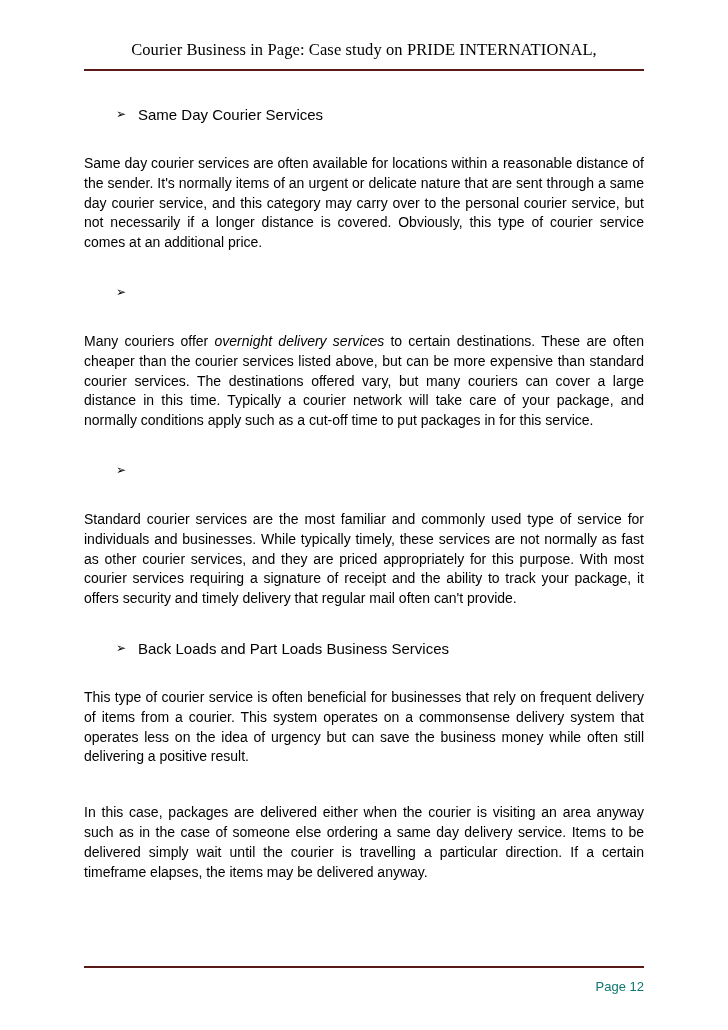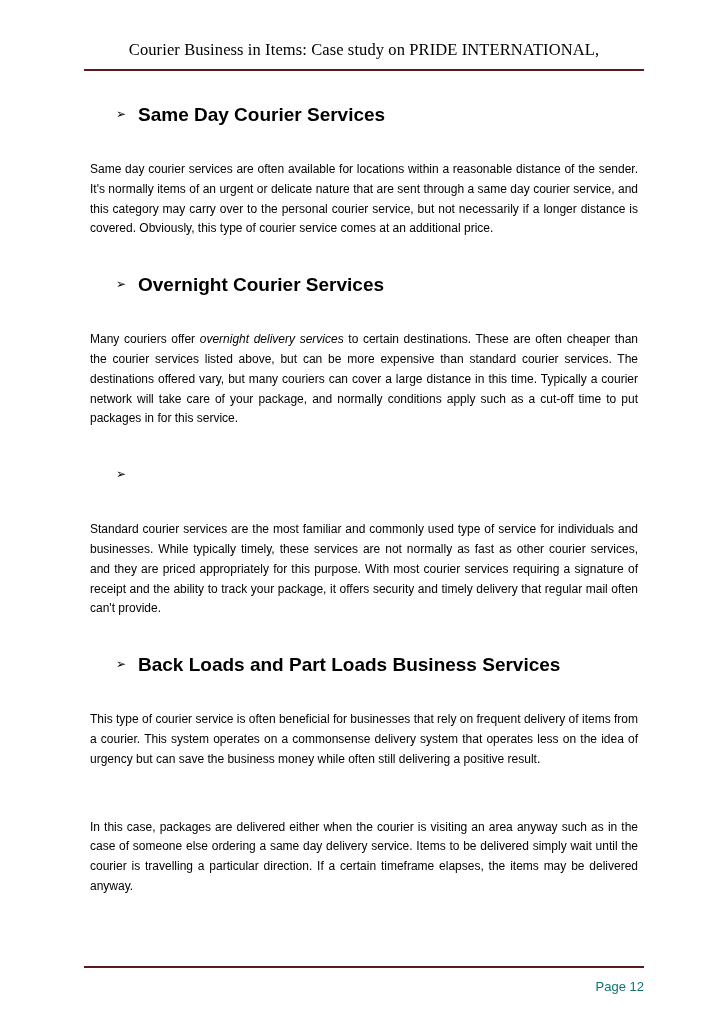--- a/index.html
+++ b/index.html
@@ -50,32 +50,32 @@
   .bullet-glyph {
     font-family: "DejaVu Sans", sans-serif;
     font-size: 12px;
     line-height: 19px;
     color: #000;
     width: 22px;
     flex: 0 0 22px;
   }
   .bullet-text {
     font-family: "Liberation Sans", sans-serif;
-    font-weight: bold;
-    font-size: 19px;
+    font-weight: normal;
+    font-size: 15px;
     line-height: 19px;
     color: #000;
   }
   p.body-text {
     font-family: "Liberation Sans", sans-serif;
-    font-size: 12px;
+    font-size: 14px;
     line-height: 19.8px;
     text-align: justify;
     color: #000;
-    margin: 6px;
+    margin: 0;
   }
   .spacer-after-heading { height: 30px; }
   .spacer-before-heading { height: 30px; }
   .gap-14 { height: 14px; }
   .gap-22 { height: 22px; }
   em.ital {
     font-style: italic;
   }
   .footer-rule {
     position: absolute;
@@ -93,38 +93,37 @@
     font-size: 13px;
     color: #0f766e;
   }
 </style>
 </head>
 <body>
 
 <div class="page">
 
   <div class="header">
-    <div class="header-title">Courier Business in Items: Case study on PRIDE INTERNATIONAL,</div>
+    <div class="header-title">Courier Business in Page: Case study on PRIDE INTERNATIONAL,</div>
   </div>
   <div class="header-rule"></div>
 
   <div class="content">
 
     <div class="bullet-heading">
       <span class="bullet-glyph">➢</span>
       <span class="bullet-text">Same Day Courier Services</span>
     </div>
     <div class="spacer-after-heading"></div>
     <p class="body-text">Same day courier services are often available for locations within a reasonable distance of the sender. It's normally items of an urgent or delicate nature that are sent through a same day courier service, and this category may carry over to the personal courier service, but not necessarily if a longer distance is covered. Obviously, this type of courier service comes at an additional price.</p>
 
     <div class="spacer-before-heading"></div>
 
     <div class="bullet-heading">
       <span class="bullet-glyph">➢</span>
-      <span class="bullet-text">Overnight Courier Services</span>
     </div>
     <div class="spacer-after-heading"></div>
     <p class="body-text">Many couriers offer <em class="ital">overnight delivery services</em> to certain destinations. These are often cheaper than the courier services listed above, but can be more expensive than standard courier services. The destinations offered vary, but many couriers can cover a large distance in this time. Typically a courier network will take care of your package, and normally conditions apply such as a cut-off time to put packages in for this service.</p>
 
     <div class="spacer-before-heading"></div>
 
     <div class="bullet-heading">
       <span class="bullet-glyph">➢</span>
     </div>
     <div class="spacer-after-heading"></div>

